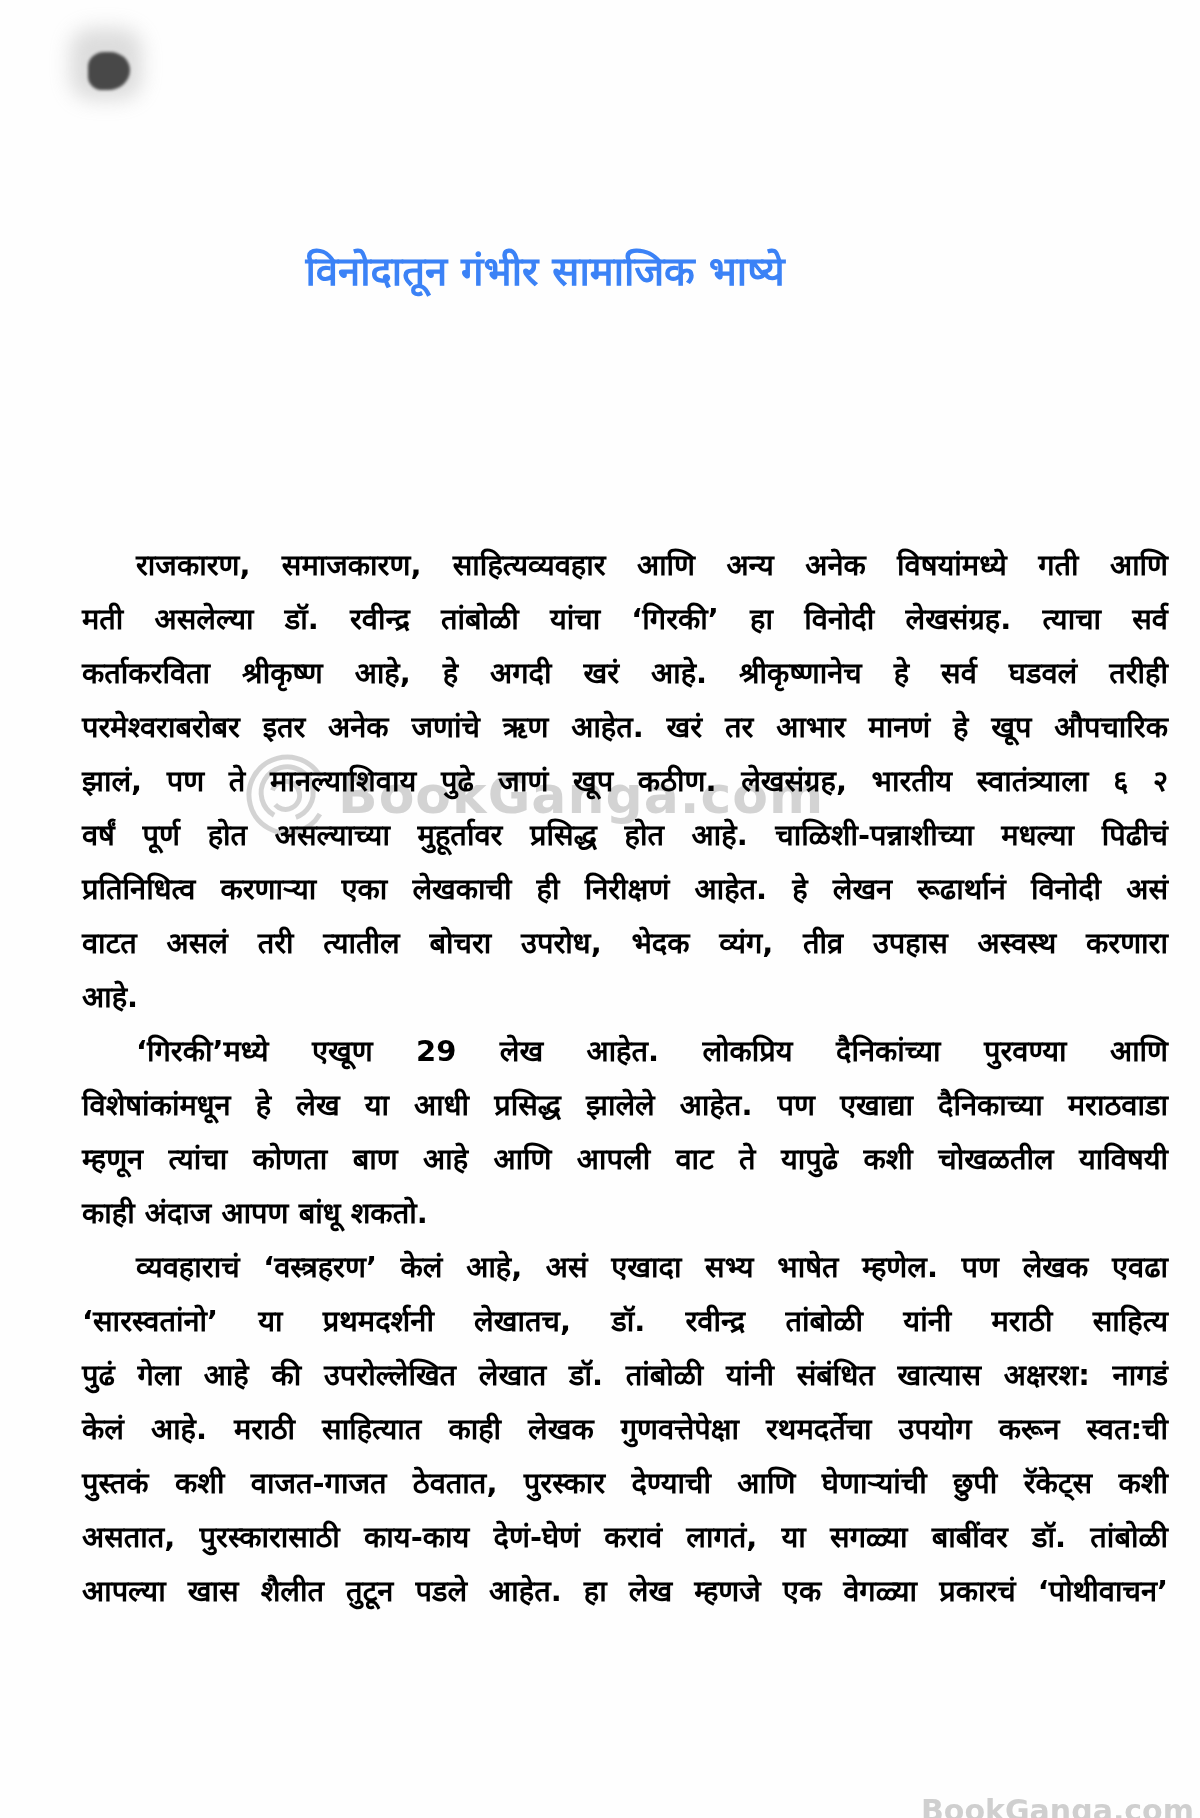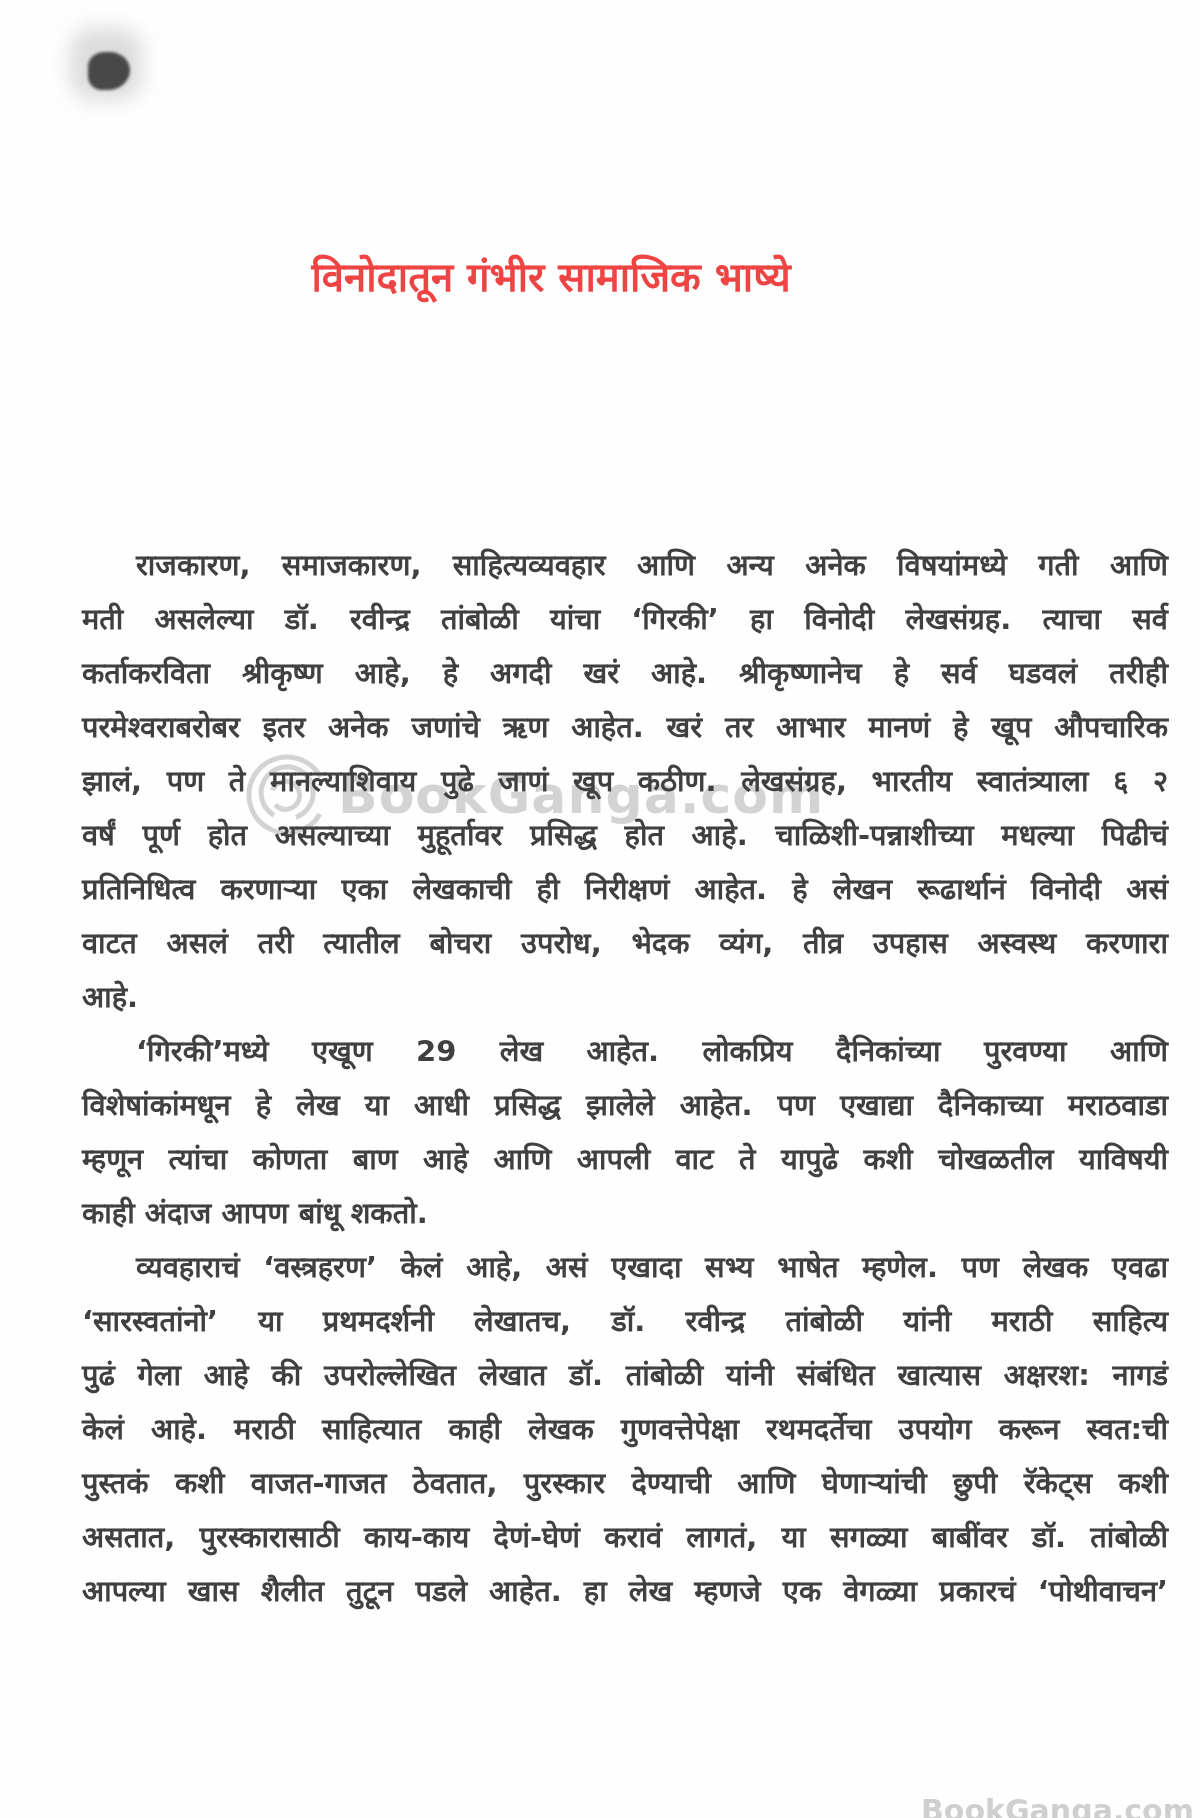--- a/index.html
+++ b/index.html
@@ -29,28 +29,28 @@
   .wm-text {
     font-size:52px; color:#9a9a9a; font-weight:600; letter-spacing:1px;
     white-space:nowrap;
   }
   .corner-watermark {
     position:absolute; right:6px; bottom:-10px;
     font-size:30px; color:#cfcfcf; font-weight:600; z-index:0;
     white-space:nowrap;
   }
   .title {
-    position:absolute; top:242px; left:0; width:1090px; margin:6px;
+    position:absolute; top:242px; left:0; width:1090px; margin:0;
     text-align:center;
-    font-size:40px; font-weight:700; color:#ef4444;
+    font-size:40px; font-weight:700; color:#3b82f6;
     z-index:1;
   }
   .body-text {
     position:absolute; left:82px; top:538px; width:1086px;
-    font-size:29px; line-height:54px; font-weight:600; color:#404040;
+    font-size:29px; line-height:54px; font-weight:600; color:#000000;
     z-index:1;
   }
   .para .line:first-child { text-indent:54px; }
   .line { text-align:justify; text-align-last:justify; }
   .line.short { text-align:left; text-align-last:left; }
 </style>
 </head>
 <body>
 
 <div class="page">

